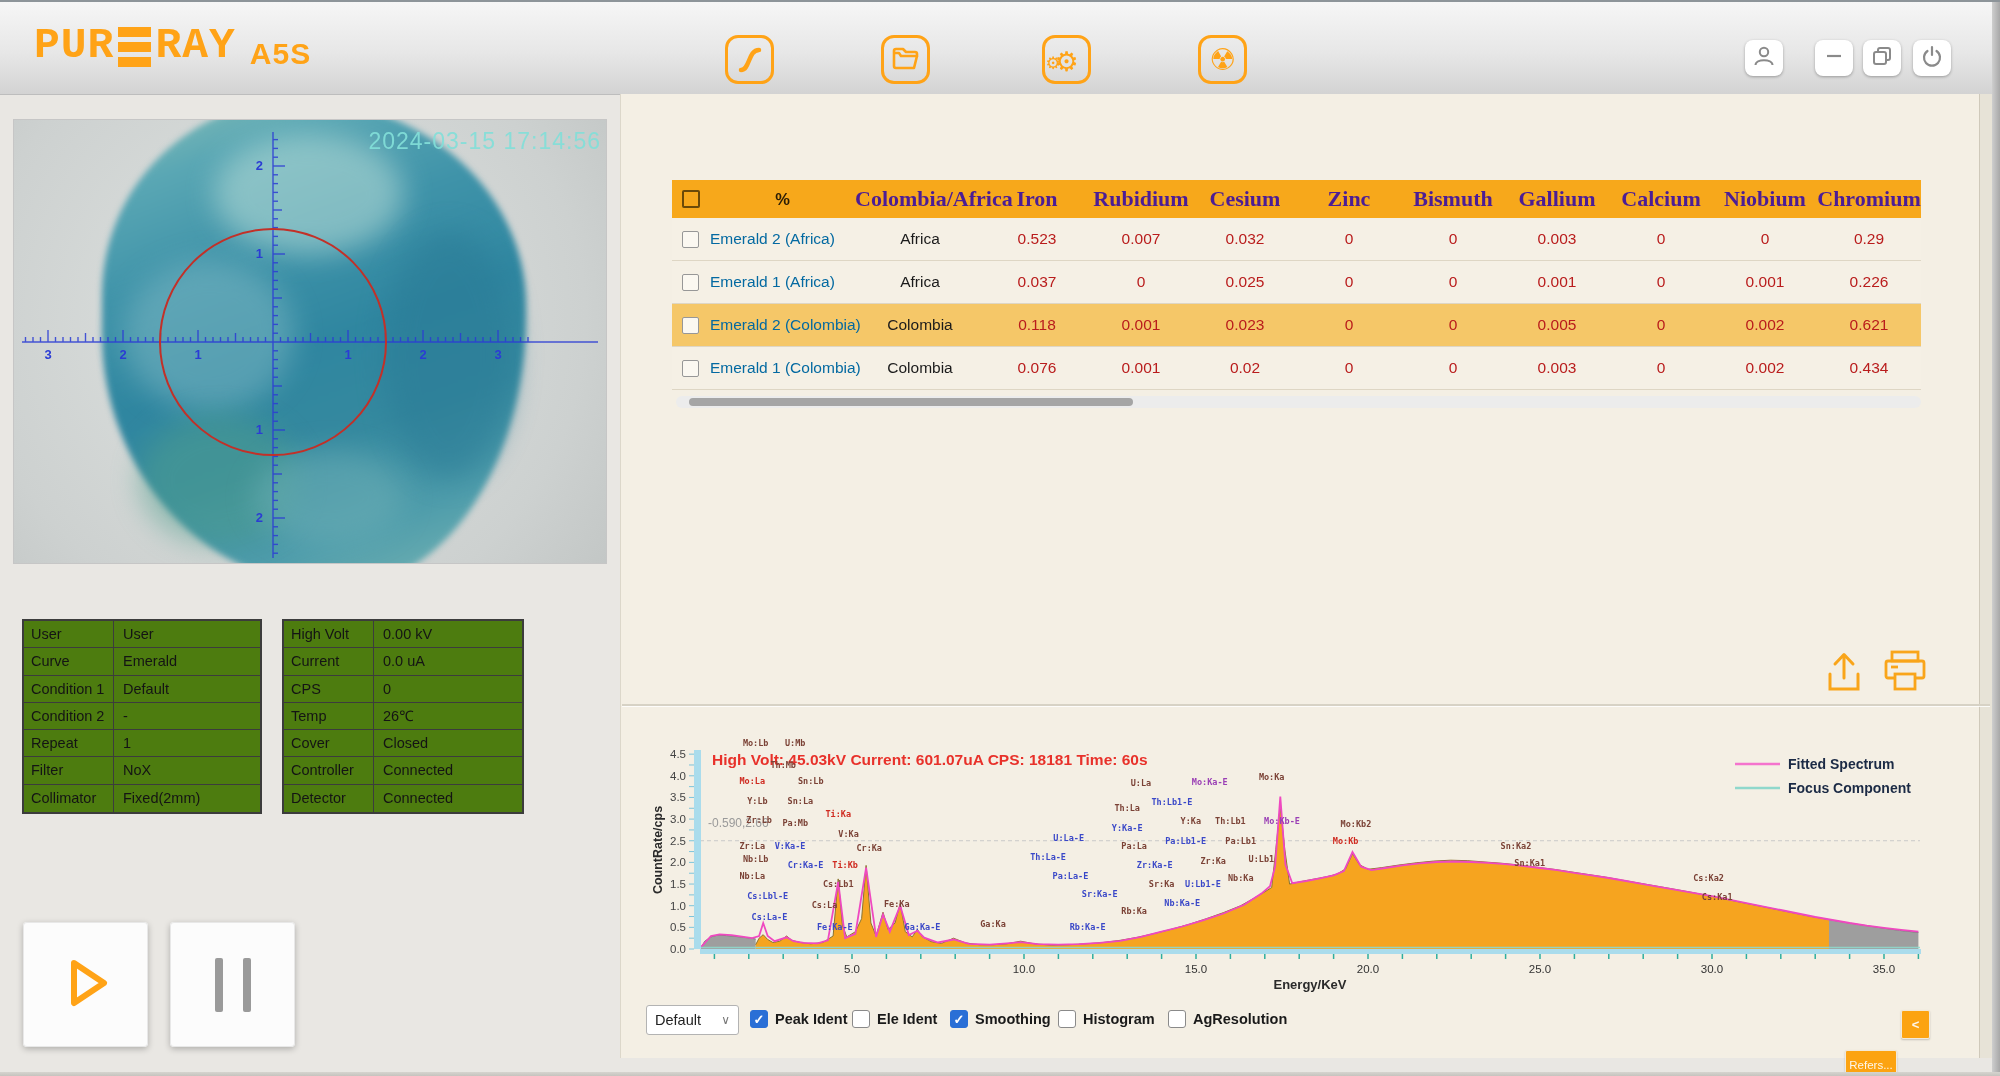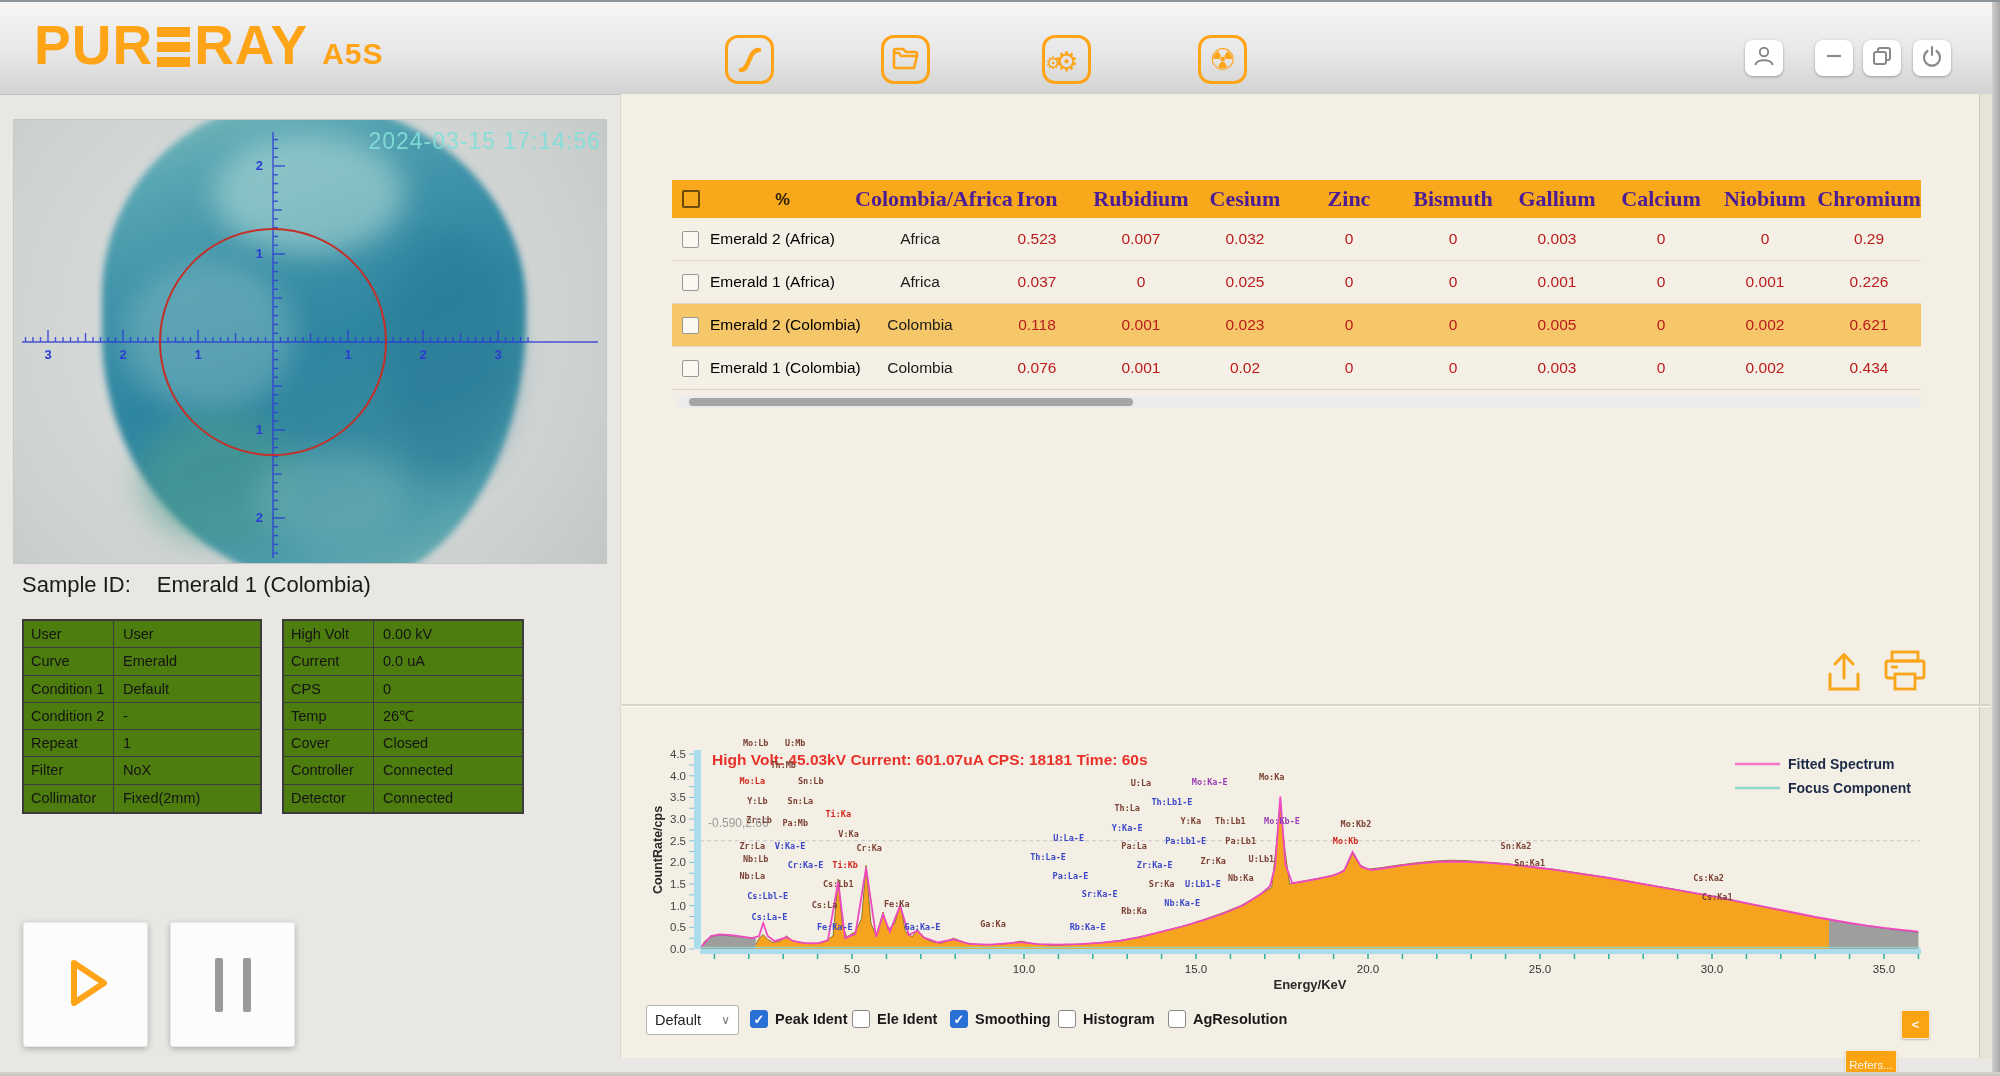--- a/index.html
+++ b/index.html
@@ -3,21 +3,21 @@
 <meta charset="utf-8">
 <style>
   html,body{margin:0;padding:0;background:#b9b9b9;}
   .window{position:relative;width:2000px;height:1076px;background:#e9e7e3;overflow:hidden;
           font-family:"Liberation Sans",sans-serif;border-top:2px solid #8d9499;}
   .abs{position:absolute;}
   
   .titlebar{left:0;top:0;width:2000px;height:92px;
             background:linear-gradient(#f6f6f6,#e7e7e7 55%,#d3d3d3);border-bottom:1px solid #bdbdbd;}
   .logo{left:34px;top:16px;display:flex;align-items:flex-end;color:#FFA317;}
-  .logo-txt{font-family:Liberation Sans, sans-serif;font-weight:bold;font-size:55px;line-height:55px;letter-spacing:1px;}
+  .logo-txt{font-family:Liberation Mono, monospace;font-weight:bold;font-size:43px;line-height:55px;letter-spacing:1px;}
   .logo-e{display:inline-block;width:33px;height:40px;margin:0 4px 6px 4px;
           background:linear-gradient(#FFA317 0 26%,transparent 26% 38%,#FFA317 38% 62%,transparent 62% 74%,#FFA317 74% 100%);}
   .logo-model{font-weight:bold;font-size:30px;line-height:30px;margin:0 0 4px 14px;letter-spacing:1px;}
   .app-btn{top:33px;width:49px;height:49px;border:3px solid #FFA317;border-radius:13px;box-sizing:border-box;
            display:flex;align-items:center;justify-content:center;color:#FFA317;background:transparent;}
   .app-btn svg{display:block;}
   .gear-big{font-family:"DejaVu Sans",sans-serif;font-size:27px;line-height:27px;}
   .gear-small{font-family:"DejaVu Sans",sans-serif;font-size:17px;line-height:17px;margin:-20px 0 0 -9px;}
   .rad{font-family:"DejaVu Sans",sans-serif;font-size:30px;line-height:30px;}
   .win-btn{top:38px;width:38px;height:36px;background:#fff;border-radius:8px;
@@ -48,21 +48,21 @@
   .panel{left:620px;top:92px;width:1359px;height:964px;background:#f4efe4;border-left:1px solid #dcd7ca;}
   .side-strip{left:1979px;top:92px;width:13px;height:964px;background:#e7e3d7;border-left:1px solid #cfc9ba;}
   .right-edge{left:1992px;top:0;width:8px;height:1076px;background:linear-gradient(90deg,#cecece,#a8a8a8);}
   .bottom-edge{left:0;top:1070px;width:2000px;height:6px;background:linear-gradient(#d6d4cf,#bdbbb6);}
   
   .res-head{left:672px;top:178px;width:1249px;height:38px;background:#F7A81B;display:flex;align-items:center;}
   .res-row{height:42px;display:flex;align-items:center;border-bottom:1px solid #ded6c4;background:#f5f0e5;}
   .res-rows{left:672px;top:216px;width:1249px;}
   .res-row.selected{background:#F5C768;}
   .c-cb{width:38px;display:flex;justify-content:flex-start;padding-left:10px;box-sizing:border-box;}
-  .c-name{width:145px;font-size:15.5px;color:#000000;white-space:nowrap;}
+  .c-name{width:145px;font-size:15.5px;color:#0369a1;white-space:nowrap;}
   .c-origin{width:130px;text-align:center;font-size:15.5px;color:#1b1b1b;}
   .c-val{width:104px;text-align:center;font-size:15.5px;color:#b91c1c;}
   .res-head .c-name{font-weight:bold;font-size:16.5px;color:#2b1d05;text-align:center;}
   .res-head .c-origin,.res-head .c-val{font-weight:bold;font-size:22px;color:#4c1d95;font-family:Liberation Serif, serif;}
   .h-cb{width:18px;height:18px;border:2px solid #6b4a08;border-radius:2px;box-sizing:border-box;}
   .row-cb{width:17px;height:17px;border:1.5px solid #979797;border-radius:2px;background:#fbf8f1;box-sizing:border-box;}
   .hscroll{left:676px;top:394px;width:1245px;height:12px;background:#ececec;border-radius:6px;}
   .hthumb{position:absolute;left:13px;top:2px;width:444px;height:8px;background:#a5a5a5;border-radius:4px;}
   .divider{left:622px;top:702px;width:1368px;height:2px;background:#d7d2c5;box-shadow:0 1px 0 rgba(255,255,255,.8);}
   
@@ -284,24 +284,20 @@
         <text x="484" y="239" text-anchor="middle" font-size="13" font-weight="bold" fill="#2b3cd4">3</text>
         <text x="249" y="50" text-anchor="end" font-size="13" font-weight="bold" fill="#2b3cd4">2</text>
         <text x="249" y="138" text-anchor="end" font-size="13" font-weight="bold" fill="#2b3cd4">1</text>
         <text x="249" y="314" text-anchor="end" font-size="13" font-weight="bold" fill="#2b3cd4">1</text>
         <text x="249" y="402" text-anchor="end" font-size="13" font-weight="bold" fill="#2b3cd4">2</text>
         <circle cx="259" cy="222" r="113" fill="none" stroke="#c23028" stroke-width="2"></circle>
       </svg>
     <div class="cam-ts">2024-03-15 17:14:56</div>
   </div>
 
-  <div class="abs sample-row">
-    <span>Sample ID:</span>
-    <span>Emerald 1 (Colombia)</span>
-  </div>
 
   <div class="abs info-table" id="info-left" style="left:22px;width:240px;">
       <div class="i-row">
         <div class="i-label">User</div>
         <div class="i-value">User</div>
       </div>
       <div class="i-row">
         <div class="i-label">Curve</div>
         <div class="i-value">Emerald</div>
       </div>

